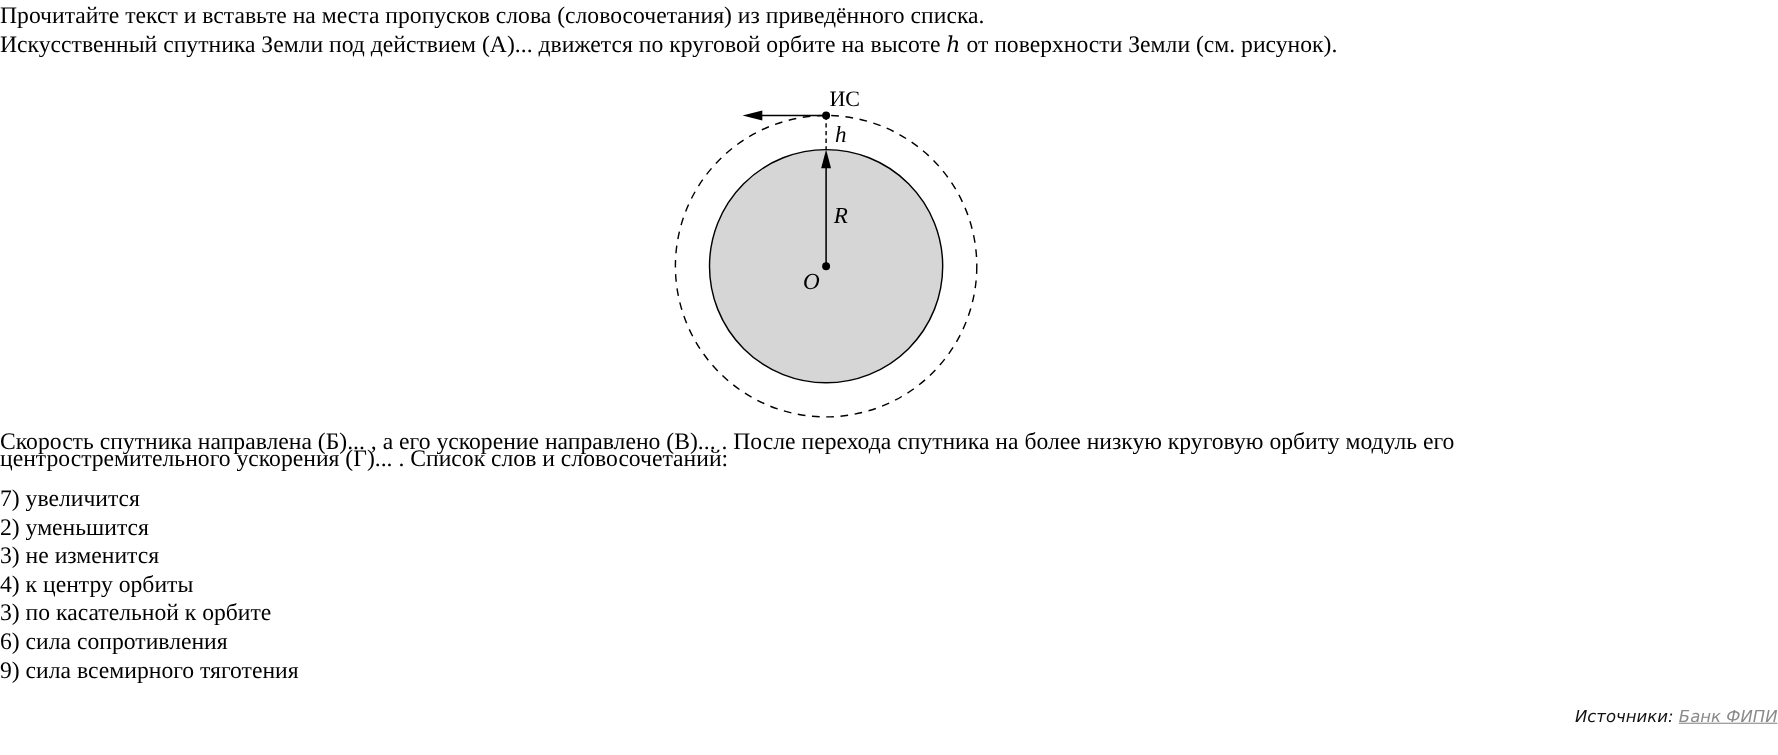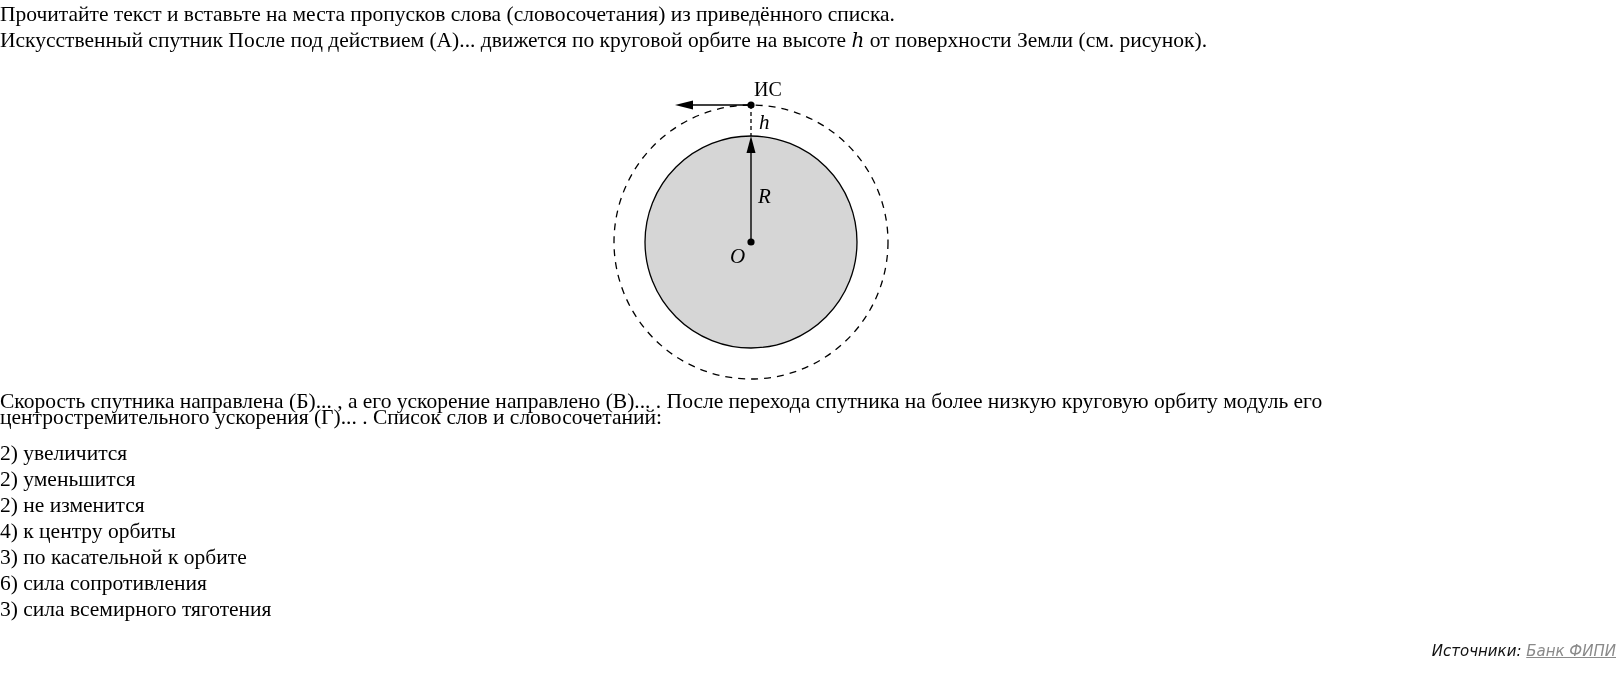--- a/index.html
+++ b/index.html
@@ -23,21 +23,21 @@
     }
     #source .lbl { color: #111111; }
     #source .val { color: #8a8a8a; text-decoration: underline; }
   </style>
 </head>
 <body>
 
 <div class="line" style="top:1px;">Прочитайте текст и вставьте на места пропусков слова (словосочетания) из приведённого списка.</div>
 
 <div class="line" style="top:27px;">
-  <span>Искусственный спутник После под действием (А)... движется по круговой орбите на высоте </span><span class="math-i">h</span><span> от поверхности Земли (см. рисунок).</span>
+  <span>Искусственный спутника Земли под действием (А)... движется по круговой орбите на высоте </span><span class="math-i">h</span><span> от поверхности Земли (см. рисунок).</span>
 </div>
 
 <div id="figure">
   <svg width="300" height="320" viewBox="0 0 300 320" xmlns="http://www.w3.org/2000/svg">
 
     <circle cx="143" cy="168" r="106" fill="#d6d6d6" stroke="#000" stroke-width="1.3"></circle>
     <circle cx="143" cy="168" r="137" fill="none" stroke="#000" stroke-width="1.3" stroke-dasharray="7,6"></circle>
 
     <line x1="143" y1="31" x2="143" y2="62" stroke="#000" stroke-width="1.3" stroke-dasharray="4,3"></line>
 
@@ -53,24 +53,24 @@
     <text class="fig-label" x="146" y="22">ИС</text>
     <text class="fig-label-it" x="151" y="55">h</text>
     <text class="fig-label-it" x="150" y="129">R</text>
     <text class="fig-label-it" x="122" y="189">O</text>
   </svg>
 </div>
 
 <div class="line" style="top:388px;">Скорость спутника направлена (Б)... , а его ускорение направлено (В)... . После перехода спутника на более низкую круговую орбиту модуль его</div>
 <div class="line" style="top:404px;">центростремительного ускорения (Г)... . Список слов и словосочетаний:</div>
 
-<div class="line" style="top:440px;">2) увеличится</div>
+<div class="line" style="top:440px;">7) увеличится</div>
 <div class="line" style="top:466px;">2) уменьшится</div>
-<div class="line" style="top:492px;">2) не изменится</div>
+<div class="line" style="top:492px;">3) не изменится</div>
 <div class="line" style="top:518px;">4) к центру орбиты</div>
 <div class="line" style="top:544px;">3) по касательной к орбите</div>
 <div class="line" style="top:570px;">6) сила сопротивления</div>
-<div class="line" style="top:596px;">3) сила всемирного тяготения</div>
+<div class="line" style="top:596px;">9) сила всемирного тяготения</div>
 
 <div id="source">
   <span class="lbl">Источники:</span>
   <span class="val">Банк ФИПИ</span>
 </div>
 
 </body></html>

